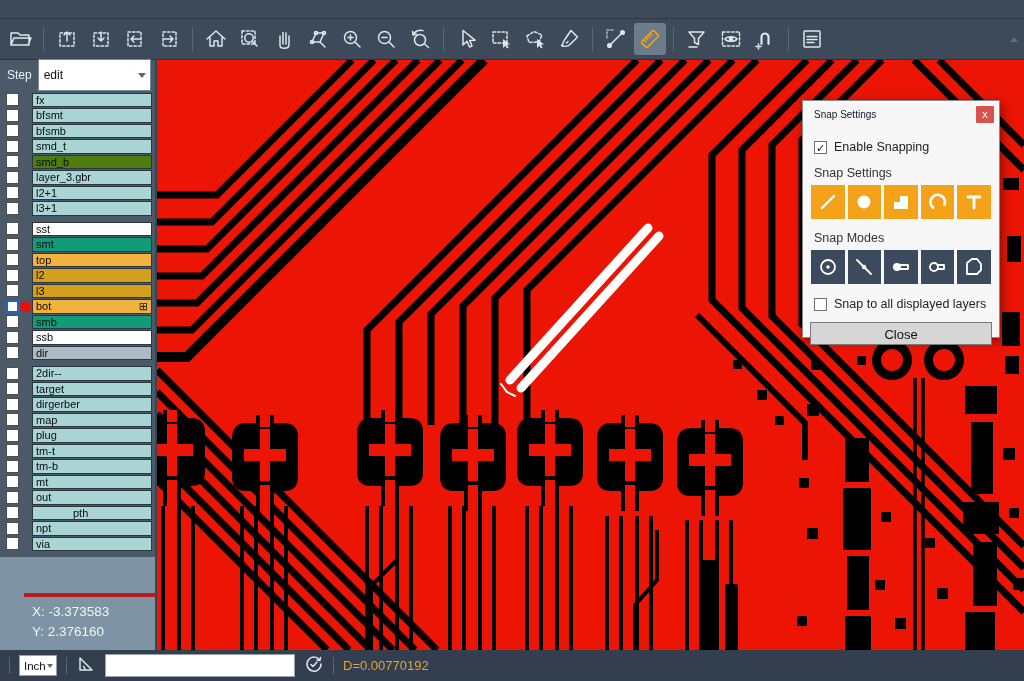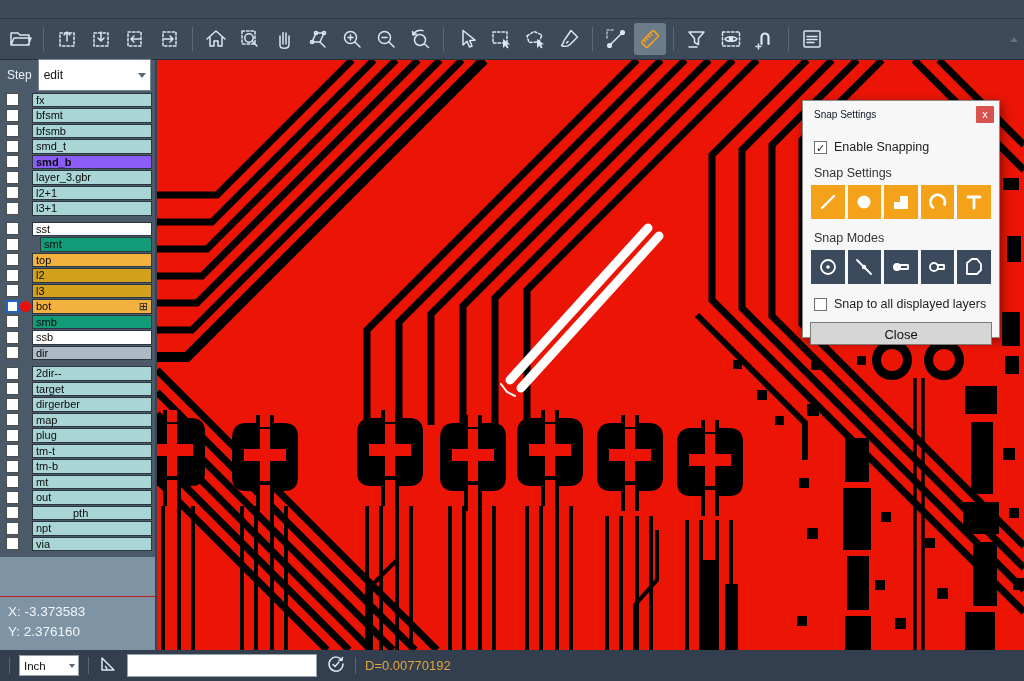--- a/index.html
+++ b/index.html
@@ -43,21 +43,21 @@
   .row-ind{width:13px;height:13px;flex:none;display:flex;align-items:center;justify-content:center;}
   .row-dot{display:none;width:11px;height:11px;border-radius:50%;background:var(--active-red-dot);}
   .lrow.active .row-check{border:2px solid #2360c8;}
   .lrow.active .row-dot{display:block;}
   .row-label{flex:1;margin-right:3px;height:14.5px;border:1px solid #2c3640;font-size:11px;
     line-height:12.5px;color:#0b0b0b;padding:0 3px;white-space:nowrap;overflow:hidden;
     display:flex;align-items:center;}
   .row-grid{display:none;margin-left:auto;font-size:11px;color:#222;line-height:10px;}
   .sidebottom{flex:1;background:var(--sidebar-panel);display:flex;flex-direction:column;
     justify-content:flex-end;}
-  .coords{border-top:1px solid #b91c1c;padding:5px 8px 8px;color:#f0f5f9;font-size:13.5px;line-height:20px;}
+  .coords{border-top:4px solid #b91c1c;padding:5px 8px 8px;color:#f0f5f9;font-size:13.5px;line-height:20px;margin-left:24px;}
   
   .main{position:relative;width:867px;height:590px;overflow:hidden;background:var(--canvas-red);}
   .main svg.art{display:block;}
   .k{fill:var(--canvas-black);}
   .r{fill:var(--canvas-red);}
   .lk{stroke:var(--canvas-black);fill:none;}
   .lw{stroke:var(--highlight-white);fill:none;stroke-linecap:round;}
   
   .dialog{position:absolute;left:645px;top:40px;width:198px;height:238px;background:#f7f7f7;
     border:1px solid #8a8a8a;box-shadow:2px 3px 10px rgba(0,0,0,.45);font-size:12.5px;color:#222;}
@@ -75,21 +75,21 @@
   .fbtn.navy{background:var(--mode-navy);}
   .fbtn svg{stroke:#fff;fill:none;stroke-width:2.4;stroke-linecap:round;stroke-linejoin:round;}
   .dlg-check2{display:flex;align-items:center;gap:7px;margin:13px 0 0 11px;}
   .dlg-closebtn{display:block;width:182px;margin:11px auto 0;height:23px;background:#d6d6d6;
     border:1px solid #7a7a7a;font-size:13px;color:#111;text-align:center;line-height:21px;
     font-family:"Liberation Sans", sans-serif;}
   
   .statusbar{height:31px;background:var(--chrome-darker);display:flex;align-items:center;
     padding-left:9px;gap:9px;}
   .ssep{width:1px;height:17px;background:#5a6675;}
-  .unitselect{width:60px;height:21px;background:#fff;border:1px solid #98a2ac;display:flex;
+  .unitselect{width:38px;height:21px;background:#fff;border:1px solid #98a2ac;display:flex;
     align-items:center;font-size:11.5px;color:#111;padding-left:4px;position:relative;}
   .unitselect .chev{position:absolute;right:3px;width:0;height:0;border-left:3.5px solid transparent;
     border-right:3.5px solid transparent;border-top:4.5px solid #5a6878;}
   .sb-icon svg{stroke:#dde6ee;fill:none;stroke-width:1.5;stroke-linecap:round;stroke-linejoin:round;}
   .sb-input{width:190px;height:23px;background:#fff;border:1px solid #98a2ac;font-size:12px;
     padding:0 4px;font-family:"Liberation Sans", sans-serif;}
   .distance{color:var(--distance-text);font-size:13px;}
 </style>
 </head>
 <body>
@@ -287,21 +287,21 @@
             <div class="lrow">
               <span class="row-check"></span>
               <span class="row-ind"></span>
               <span class="row-label" style="background: rgb(169, 214, 213);">
                 <span>smd_t</span>
               </span>
             </div>
             <div class="lrow">
               <span class="row-check"></span>
               <span class="row-ind"></span>
-              <span class="row-label" style="background: #8b5cf6; font-weight: bold;">
+              <span class="row-label" style="background: #4d7c0f;">
                 <span>smd_b</span>
               </span>
             </div>
             <div class="lrow">
               <span class="row-check"></span>
               <span class="row-ind"></span>
               <span class="row-label" style="background: rgb(169, 214, 213);">
                 <span>layer_3.gbr</span>
               </span>
             </div>
@@ -325,21 +325,21 @@
         <div class="lrow">
               <span class="row-check"></span>
               <span class="row-ind"></span>
               <span class="row-label" style="background: rgb(255, 255, 255);">
                 <span>sst</span>
               </span>
             </div>
             <div class="lrow">
               <span class="row-check"></span>
               <span class="row-ind"></span>
-              <span class="row-label" style="background: rgb(18, 155, 119); margin-left: 8px;">
+              <span class="row-label" style="background: rgb(18, 155, 119);">
                 <span>smt</span>
               </span>
             </div>
             <div class="lrow">
               <span class="row-check"></span>
               <span class="row-ind"></span>
               <span class="row-label" style="background: rgb(243, 178, 62);">
                 <span>top</span>
               </span>
             </div>

